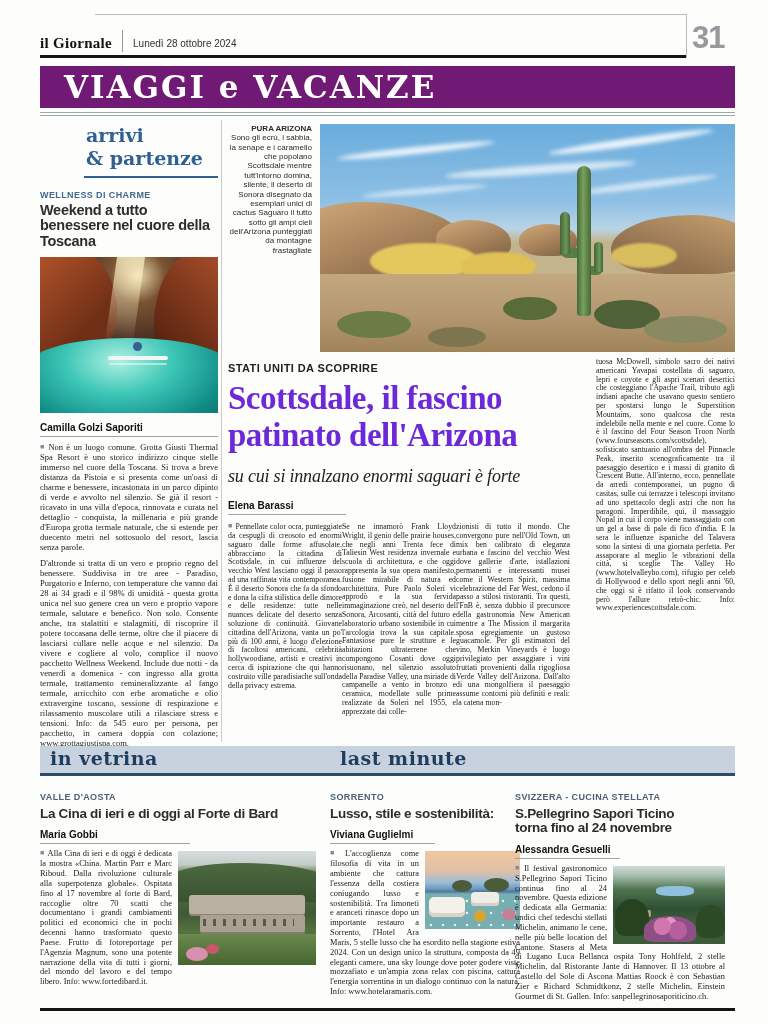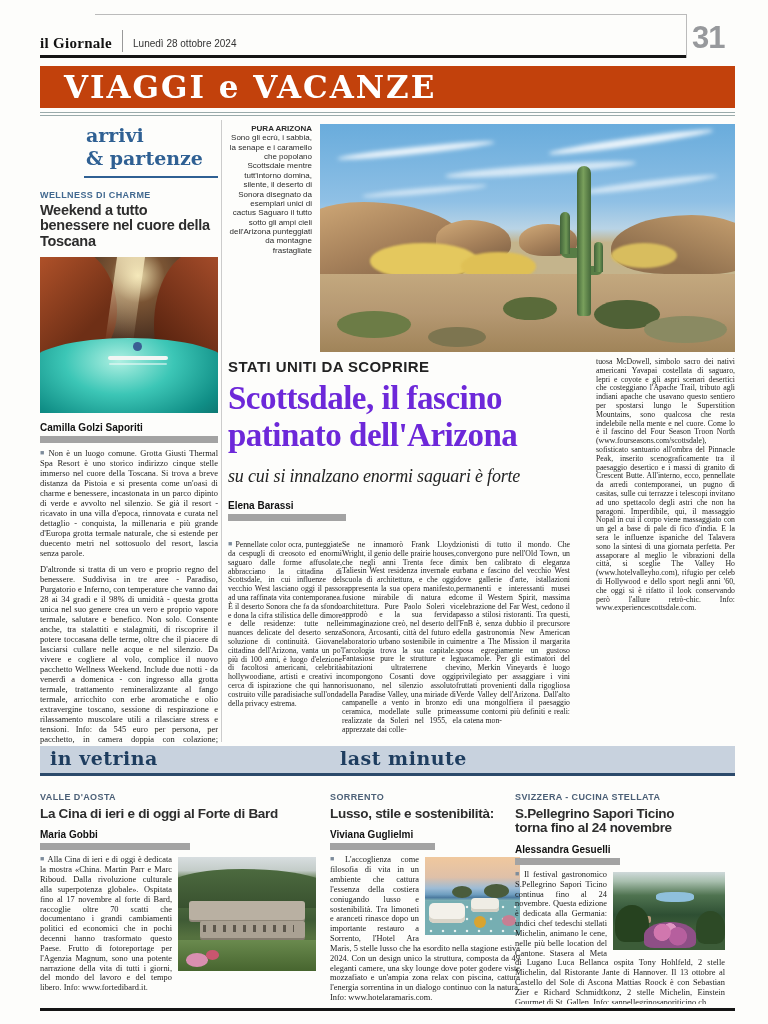--- a/index.html
+++ b/index.html
@@ -13,35 +13,35 @@
   .hairline-top { position:absolute; left:95px; top:14px; width:591px; height:1px; background:#bbb; }
   .hairline-31v { position:absolute; left:686px; top:14px; width:1px; height:44px; background:#bbb; }
   #masthead { position:absolute; left:40px; top:30px; width:640px; display:flex; align-items:flex-end; gap:10px; }
   .paper-name { font-weight:bold; font-size:15px; letter-spacing:.3px; color:#111; }
   .mast-divider { width:1px; height:22px; background:#999; }
   .mast-date { font-family:"Liberation Sans",sans-serif; font-size:10px; color:#333; padding-bottom:3px;text-align:right; }
   .page-number { position:absolute; left:692px; top:20px; font-family:"Liberation Sans",sans-serif;
     font-weight:bold; font-size:31px; color:#97999c; letter-spacing:-1px; }
   .mast-rule { position:absolute; left:40px; top:55px; width:646px; height:3px; background:#151515; }
   
-  #banner { position:absolute; left:40px; top:66px; width:695px; height:42px; background:#c2410c;
+  #banner { position:absolute; left:40px; top:66px; width:695px; height:42px; background:#701a75;
     display:flex; align-items:center; padding-left:24px; }
   #banner .banner-title { font-family:"DejaVu Serif","Liberation Serif",serif; font-weight:bold;
     font-size:31px; color:#fff; letter-spacing:2px; }
   .banner-underline { position:absolute; left:40px; top:112px; width:695px; height:4px;
     border-top:1px solid #9aa; border-bottom:1px solid #9aa; }
   
   .kicker { font-family:"Liberation Sans",sans-serif; font-weight:bold; font-size:9px;
     letter-spacing:.4px; color:#41688f; }
-  .kicker.dark { color:#222; font-size:15px; }
+  .kicker.dark { color:#222; font-size:11px; }
   .kicker.slate { color:#4c6077; }
   .headline-sans { font-family:"Liberation Sans",sans-serif; font-weight:bold; color:#2d2d2d;
     letter-spacing:-.3px; line-height:1.07; }
   .author { font-family:"Liberation Sans",sans-serif; font-weight:bold; font-size:10px; color:#111;
-    border-bottom:7px solid #a3a3a3; padding:3px 0 3px 0; }
+    border-bottom:1px solid #a3a3a3; padding:3px 0 3px 0; }
   .body-text { text-align:justify; color:#1b1b1b; }
   .bullet { color:#7d8c9b; font-size:7px; margin-right:3px; position:relative; top:-1px; }
   
   #left-col { position:absolute; left:40px; top:122px; width:178px; }
   .arrivi-box { color:#2f6093; font-family:"DejaVu Serif","Liberation Serif",serif; font-weight:bold;
     font-size:19px; line-height:1.2; border-bottom:2px solid #2f6093; padding:2px 0 6px 2px;margin-left:44px; }
   #left-col .kicker { display:block; margin-top:12px; }
   #left-col .headline-sans { font-size:14.5px; margin-top:3px; }
   .author.full { display:block; margin-top:6px; }
   #left-col .body-text { font-size:8.5px; line-height:1.18; margin-top:5px; }
@@ -104,21 +104,21 @@
     border-radius:5px 5px 0 0; background:linear-gradient(90deg,#42633a,#6f9755 60%,#42633a); }
   .cactus-arm-r-h { position:absolute; left:calc(62% + 8px); bottom:calc(16% + 41px); width:18px; height:9px;
     border-radius:0 0 6px 4px; background:#577d45; }
   
   #article { position:absolute; left:228px; top:358px; width:507px; height:384px; display:flex; overflow:hidden; }
   .art-left { width:360px; margin-right:8px; }
   .art-headline { font-family:"Liberation Serif",serif; font-weight:600; font-size:33px; line-height:1.13;
     color:#6d28d9; letter-spacing:-.5px; margin-top:4px; }
   .art-subhead { font-style:italic; font-size:18px; line-height:1.25; color:#222; margin-top:10px; letter-spacing:-.2px; }
   .art-author { width:118px; margin-top:10px; }
-  .art-cols { display:flex; gap:0; margin-top:20px; height:206px; overflow:hidden; }
+  .art-cols { display:flex; gap:0; margin-top:8px; height:206px; overflow:hidden; }
   .art-col { width:114px; font-size:7.8px; line-height:1.13; }
   .art-col4 { width:139px; font-size:7.8px; line-height:1.13; height:384px; overflow:hidden; }
   
   .section-box { position:absolute; top:746px; height:30px; background:#c8d2de; border-bottom:3px solid #2c4a6b;
     display:flex; align-items:center; padding:0 10px; }
   .section-box span { font-family:"DejaVu Serif","Liberation Serif",serif; font-weight:bold; font-size:19px;
     color:#1e3d5f; letter-spacing:.5px; position:relative; top:-2px; }
   #vetrina-box { left:40px; width:304px; }
   #lastminute-box { left:330px; width:405px; }
   

